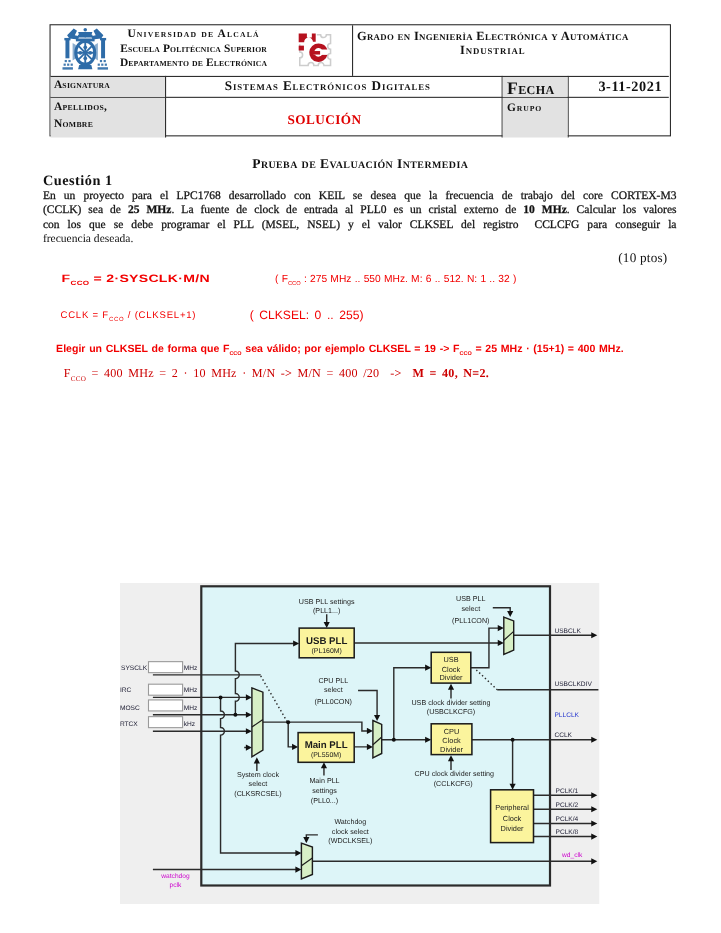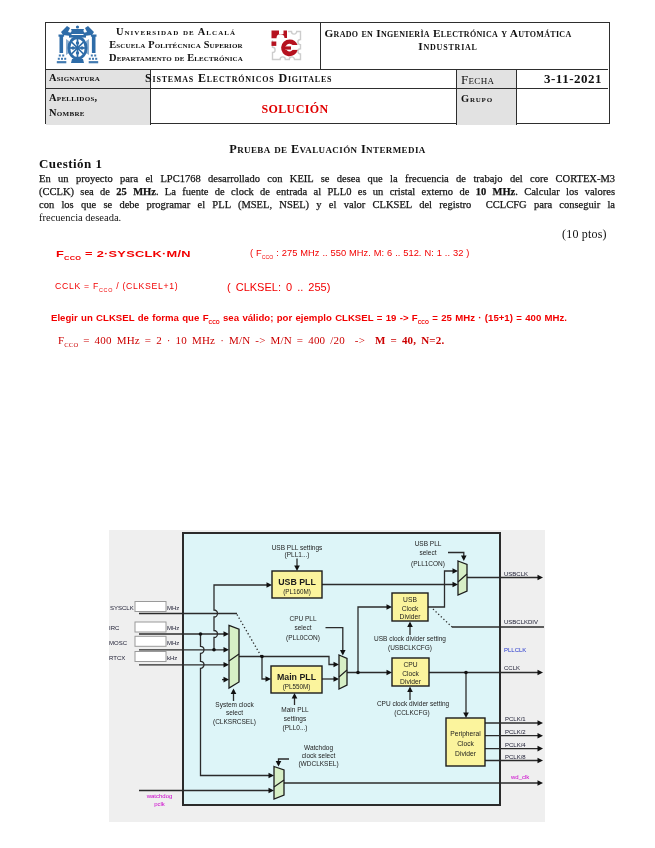--- a/index.html
+++ b/index.html
@@ -92,22 +92,22 @@
     <path d="M0.5 0.5 h7.5 v3.5 h4.5 v-3.5 h3.5 v7.5 h-2.5 a4 4 0 0 0 -8 0.3 h-5 z"></path>
     <rect x="0.5" y="11.5" width="4.8" height="4.4"></rect>
   </g>
   <path d="M18.5 9.5 a8.4 8.4 0 1 0 8.2 10.3 l-4.9 0 a3.9 3.9 0 1 1 -0.2 -4.7 l5 0 a8.4 8.4 0 0 0 -8.1 -5.6 z" fill="#b6121f"></path>
   <rect x="14" y="16.4" width="12.5" height="3.2" fill="#fff"></rect>
     <rect x="12" y="16.4" width="8" height="3.2" fill="#b6121f"></rect>
 </svg>
 <div class="abs serif scaps" style="left:320px;top:26.5px;width:256px;text-align:center;font-weight:bold;font-size:11.3px;line-height:13.5px;color:#111;letter-spacing:.3px;">Grado en Ingenierìa Electrónica y Automática<br><span style="letter-spacing:.8px;">Industrial</span></div>
 
 <div class="abs serif scaps" style="left:49px;top:72px;font-weight:bold;font-size:10.4px;color:#111;letter-spacing:.2px;">Asignatura</div>
-<div class="abs serif scaps" style="left:145px;top:70.5px;width:306px;font-weight:bold;font-size:12px;letter-spacing:.8px;color:#111;">Sistemas Electrónicos Digitales</div>
-<div class="abs serif scaps" style="left:461px;top:72px;font-weight:normal;font-size:13px;color:#111;letter-spacing:.3px;text-align:center;">Fecha</div>
+<div class="abs serif scaps" style="left:145px;top:70.5px;width:306px;text-align:center;font-weight:bold;font-size:12px;letter-spacing:.8px;color:#111;">Sistemas Electrónicos Digitales</div>
+<div class="abs serif scaps" style="left:461px;top:72px;font-weight:bold;font-size:16px;color:#111;letter-spacing:.3px;text-align:center;">Fecha</div>
 <div class="abs serif" style="left:516px;top:71px;width:114px;text-align:center;font-weight:bold;font-size:13px;letter-spacing:.5px;color:#111;">3-11-2021</div>
 
 <div class="abs serif scaps" style="left:49px;top:91px;font-weight:bold;font-size:10.4px;line-height:14.5px;color:#111;letter-spacing:.3px;">Apellidos,<br>Nombre</div>
 <div class="abs serif" style="left:142px;top:101.5px;width:306px;text-align:center;font-weight:bold;font-size:12px;letter-spacing:.4px;color:#e00000;">SOLUCIÓN</div>
 <div class="abs serif scaps" style="left:461px;top:92.5px;font-weight:bold;font-size:10.4px;color:#111;letter-spacing:.8px;">Grupo</div>
 
 <div class="abs serif scaps" style="left:45px;top:141.5px;width:565px;text-align:center;font-weight:bold;font-size:12.3px;letter-spacing:.4px;color:#111;">Prueba de Evaluación Intermedia</div>
 <div class="abs serif" style="left:39px;top:155.5px;font-weight:bold;font-size:13px;letter-spacing:.45px;color:#111;">Cuestión 1</div>
 <div class="jline serif" style="left:39px;top:172.5px;font-size:10.5px;color:#111;">En un proyecto para el LPC1768 desarrollado con KEIL se desea que la frecuencia de trabajo del core CORTEX-M3</div>
 <div class="jline serif" style="left:39px;top:185.5px;font-size:10.5px;color:#111;">(CCLK) sea de <b>25 MHz</b>. La fuente de clock de entrada al PLL0 es un cristal externo de <b>10 MHz</b>. Calcular los valores</div>

